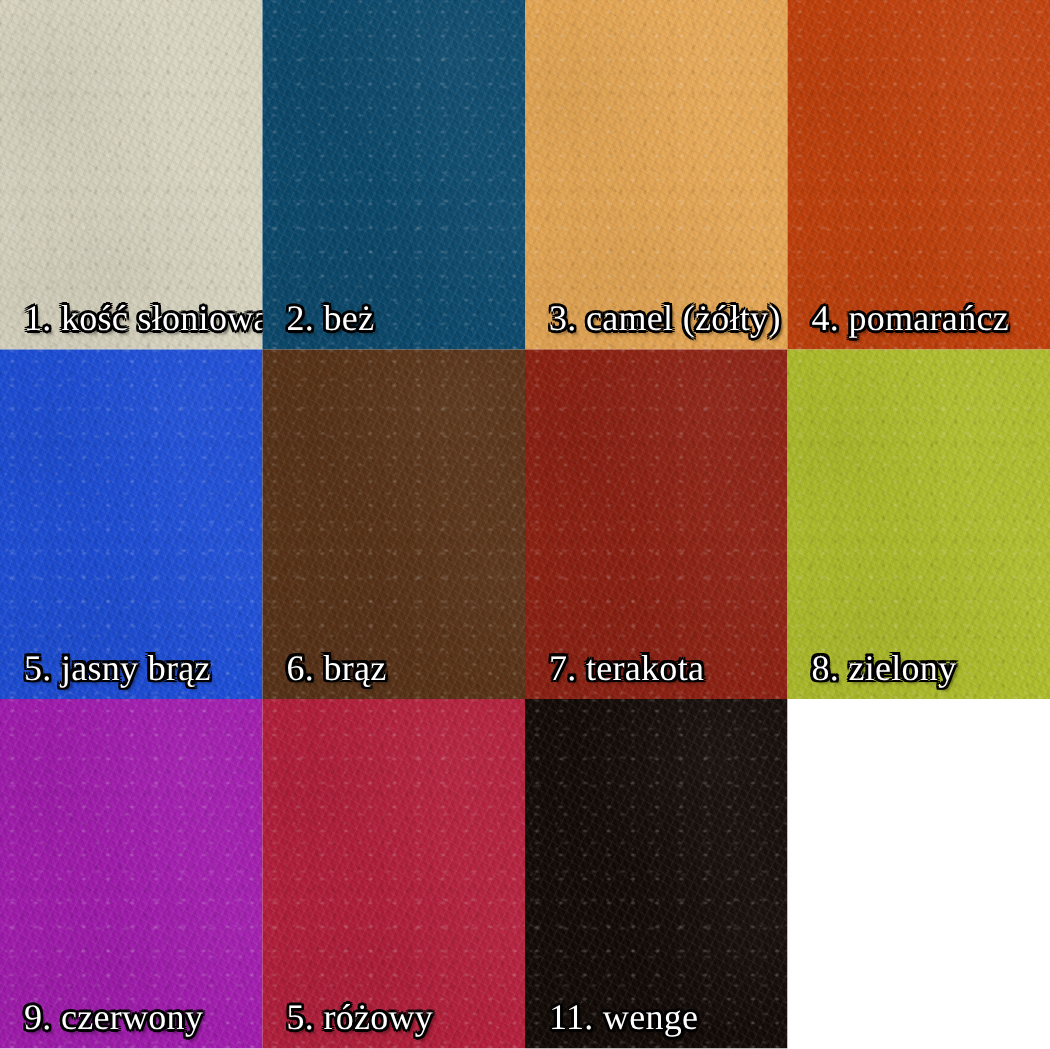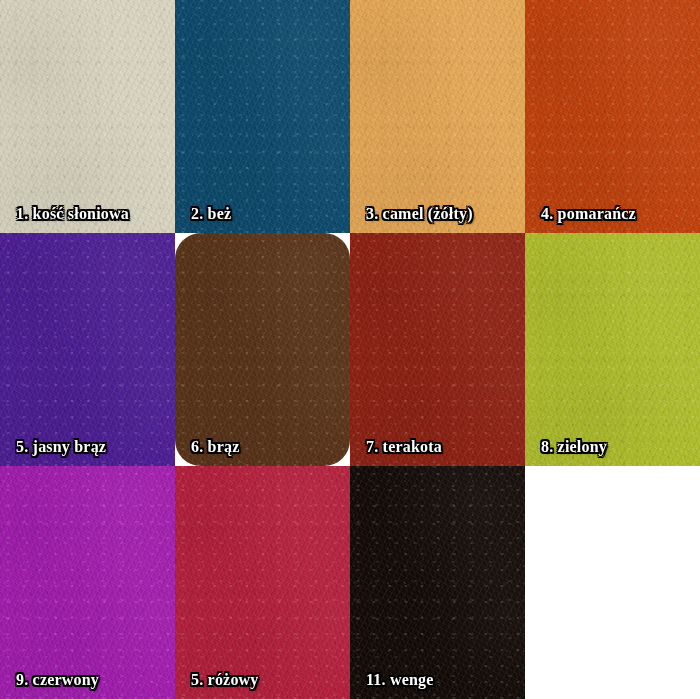--- a/index.html
+++ b/index.html
@@ -69,22 +69,22 @@
       radial-gradient(circle at 12% 88%, rgba(0,0,0,0.14) 0%, rgba(0,0,0,0) 36%);
   }
 
   .swatch-label {
     position: absolute;
     left: 16px;
     bottom: 9px;
     z-index: 5;
     color: #ffffff;
     font-family: "Liberation Serif", serif;
-    font-weight: bold;
-    font-size: 16px;
+    font-weight: normal;
+    font-size: 24px;
     line-height: 21px;
     letter-spacing: 0.2px;
     white-space: nowrap;
     text-shadow:
       -1.6px -1.6px 0 #000,
        1.6px -1.6px 0 #000,
       -1.6px  1.6px 0 #000,
        1.6px  1.6px 0 #000,
       -1.8px  0    0 #000,
        1.8px  0    0 #000,
@@ -114,27 +114,27 @@
       <div class="grain2"></div>
       <div class="grain3"></div>
       <div class="swatch-label">3. camel (żółty)</div>
     </div>
     <div class="swatch-cell" style="background-color: #c2410c;">
       <div class="grain"></div>
       <div class="grain2"></div>
       <div class="grain3"></div>
       <div class="swatch-label">4. pomarańcz</div>
     </div>
-    <div class="swatch-cell" style="background-color: #4c1d95;">
+    <div class="swatch-cell" style="background-color: #1d4ed8;">
       <div class="grain"></div>
       <div class="grain2"></div>
       <div class="grain3"></div>
       <div class="swatch-label">5. jasny brąz</div>
     </div>
-    <div class="swatch-cell" style="background-color: rgb(89, 51, 24); border-radius: 26px;">
+    <div class="swatch-cell" style="background-color: rgb(89, 51, 24);">
       <div class="grain"></div>
       <div class="grain2"></div>
       <div class="grain3"></div>
       <div class="swatch-label">6. brąz</div>
     </div>
     <div class="swatch-cell" style="background-color: rgb(142, 33, 19);">
       <div class="grain"></div>
       <div class="grain2"></div>
       <div class="grain3"></div>
       <div class="swatch-label">7. terakota</div>

